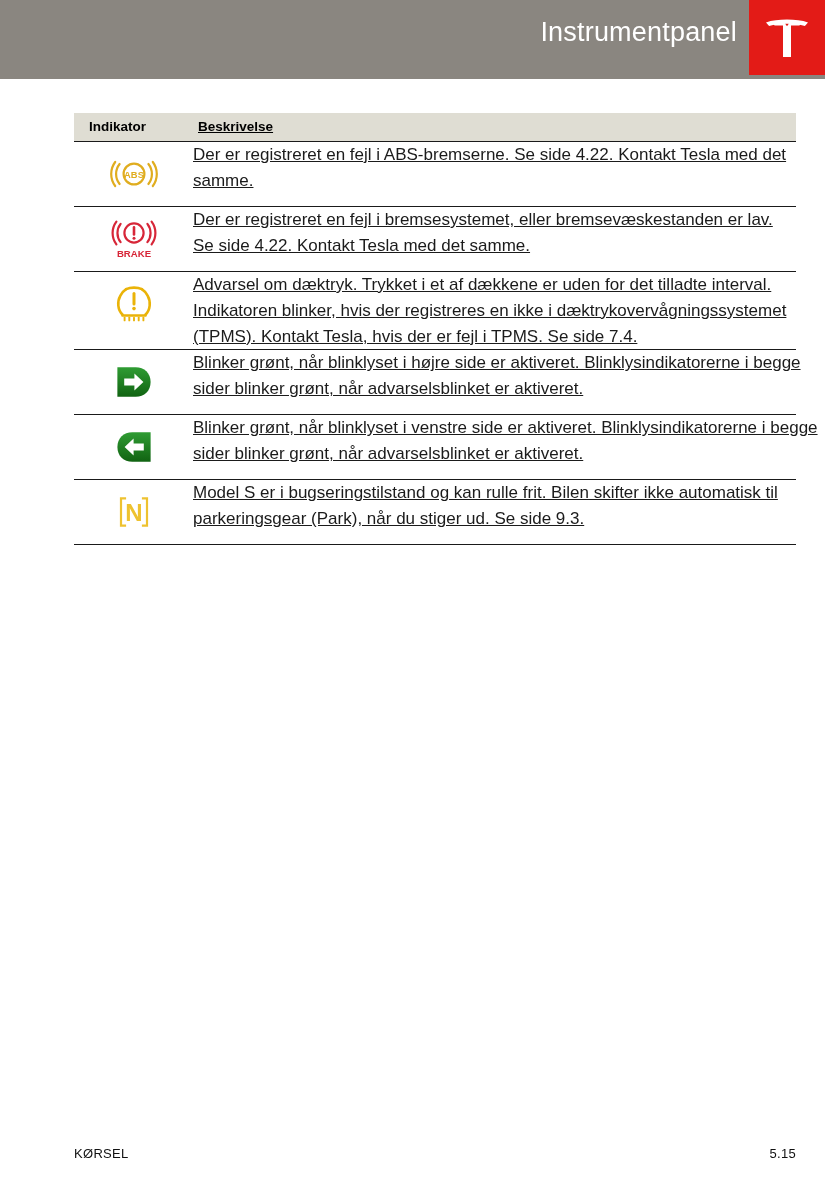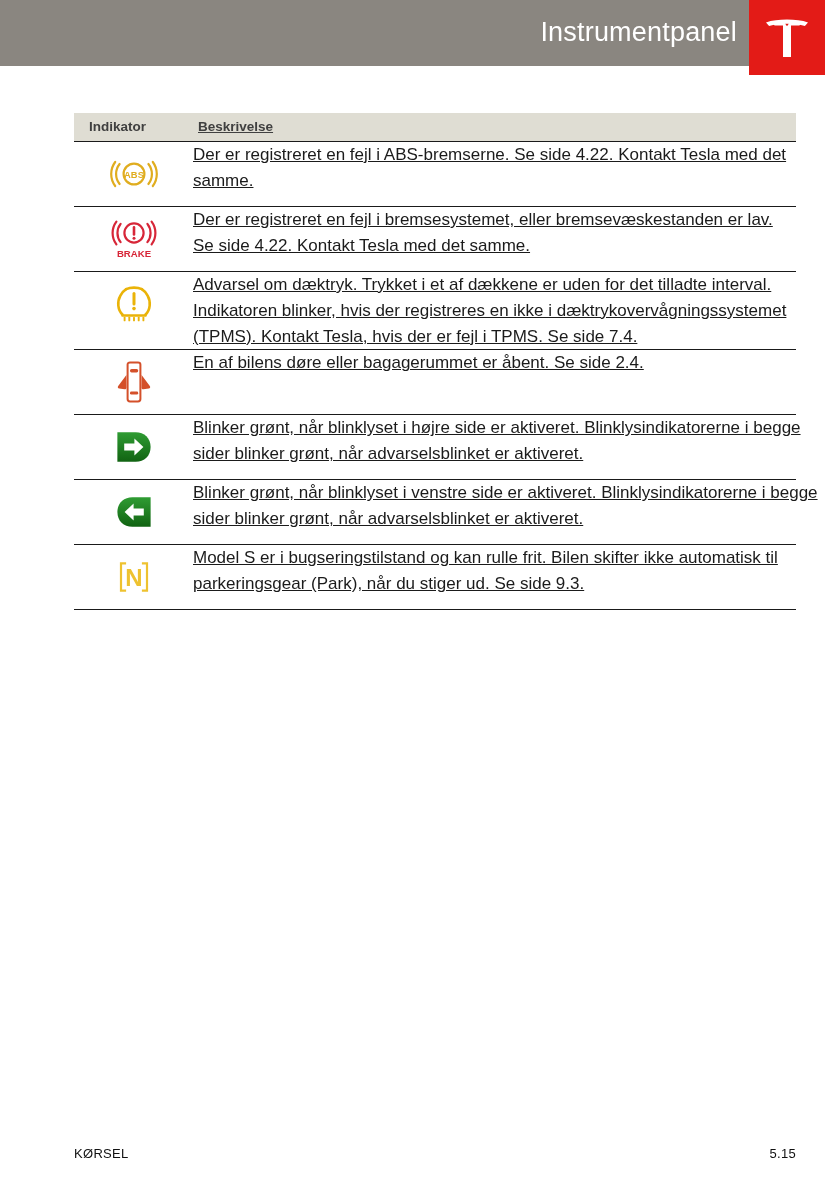--- a/index.html
+++ b/index.html
@@ -15,21 +15,21 @@
     overflow: hidden;
     -webkit-font-smoothing: antialiased;
   }
 
   
   .header-band {
     position: absolute;
     left: 0;
     top: 0;
     width: 825px;
-    height: 66px;
+    height: 79px;
     background: #8a8680;
   }
   .header-title {
     position: absolute;
     right: 88px;
     top: 17px;
     font-size: 27px;
     color: #ffffff;
     font-weight: 400;
     letter-spacing: 0.2px;
@@ -57,21 +57,21 @@
   }
   table.ind-table {
     width: 722px;
     border-collapse: collapse;
     table-layout: fixed;
   }
   table.ind-table thead th {
     background: #dfddd3;
     font-size: 13.5px;
     font-weight: bold;
-    color: #404040;
+    color: #000000;
     text-align: left;
     padding: 6px 0 7px 0;
     border-bottom: 1.6px solid #1a1a1a;
   }
   th.col-ind { width: 104px; padding-left: 15px !important; }
   th.col-desc { padding-left: 5px !important; text-decoration: underline; }
 
   table.ind-table tbody td {
     border-bottom: 1.4px solid #1a1a1a;
     vertical-align: top;
@@ -202,37 +202,20 @@
             </svg>
           </div>
         </td>
         <td class="desc-cell">
           <span class="desc-line">Advarsel om dæktryk. Trykket i et af dækkene er uden for det tilladte interval.</span>
           <span class="desc-line">Indikatoren blinker, hvis der registreres en ikke i dæktrykovervågningssystemet</span>
           <span class="desc-line">(TPMS). Kontakt Tesla, hvis der er fejl i TPMS. Se side 7.4.</span>
         </td>
       </tr>
 
-      <tr>
-        <td class="icon-cell">
-          <div class="icon-box">
-            <svg width="38" height="42" viewBox="0 0 38 42">
-              <path d="M12.6 3.4 C12.6 2.2 13.6 1.4 15.0 1.4 L23.0 1.4 C24.4 1.4 25.4 2.2 25.4 3.4
-                       L25.4 38.0 C25.4 39.4 24.4 40.4 23.0 40.4 L15.0 40.4 C13.6 40.4 12.6 39.4 12.6 38.0 Z" fill="#ffffff" stroke="#d4502a" stroke-width="2"></path>
-              <rect x="15.0" y="8.0" width="8.2" height="3.4" rx="1.6" fill="#d4502a"></rect>
-              <rect x="15.0" y="30.6" width="8.2" height="3.0" rx="1.4" fill="#d4502a"></rect>
-              <path d="M11.4 14.0 L3.2 25.0 C2.4 26.1 2.9 27.4 4.2 27.6 L9.6 28.2 C10.8 28.3 11.6 27.6 11.5 26.4 Z" fill="#d4502a"></path>
-              <path d="M26.6 14.0 L34.8 25.0 C35.6 26.1 35.1 27.4 33.8 27.6 L28.4 28.2 C27.2 28.3 26.4 27.6 26.5 26.4 Z" fill="#d4502a"></path>
-            </svg>
-          </div>
-        </td>
-        <td class="desc-cell">
-          <span class="desc-line">En af bilens døre eller bagagerummet er åbent. Se side 2.4.</span>
-        </td>
-      </tr>
 
       <tr>
         <td class="icon-cell">
           <div class="icon-box">
             <svg width="44" height="34" viewBox="0 0 44 34">
               <defs>
                 <linearGradient id="grnR" x1="0" y1="0" x2="0" y2="1">
                   <stop offset="0" stop-color="#2f9c33"></stop>
                   <stop offset="1" stop-color="#116312"></stop>
                 </linearGradient>

